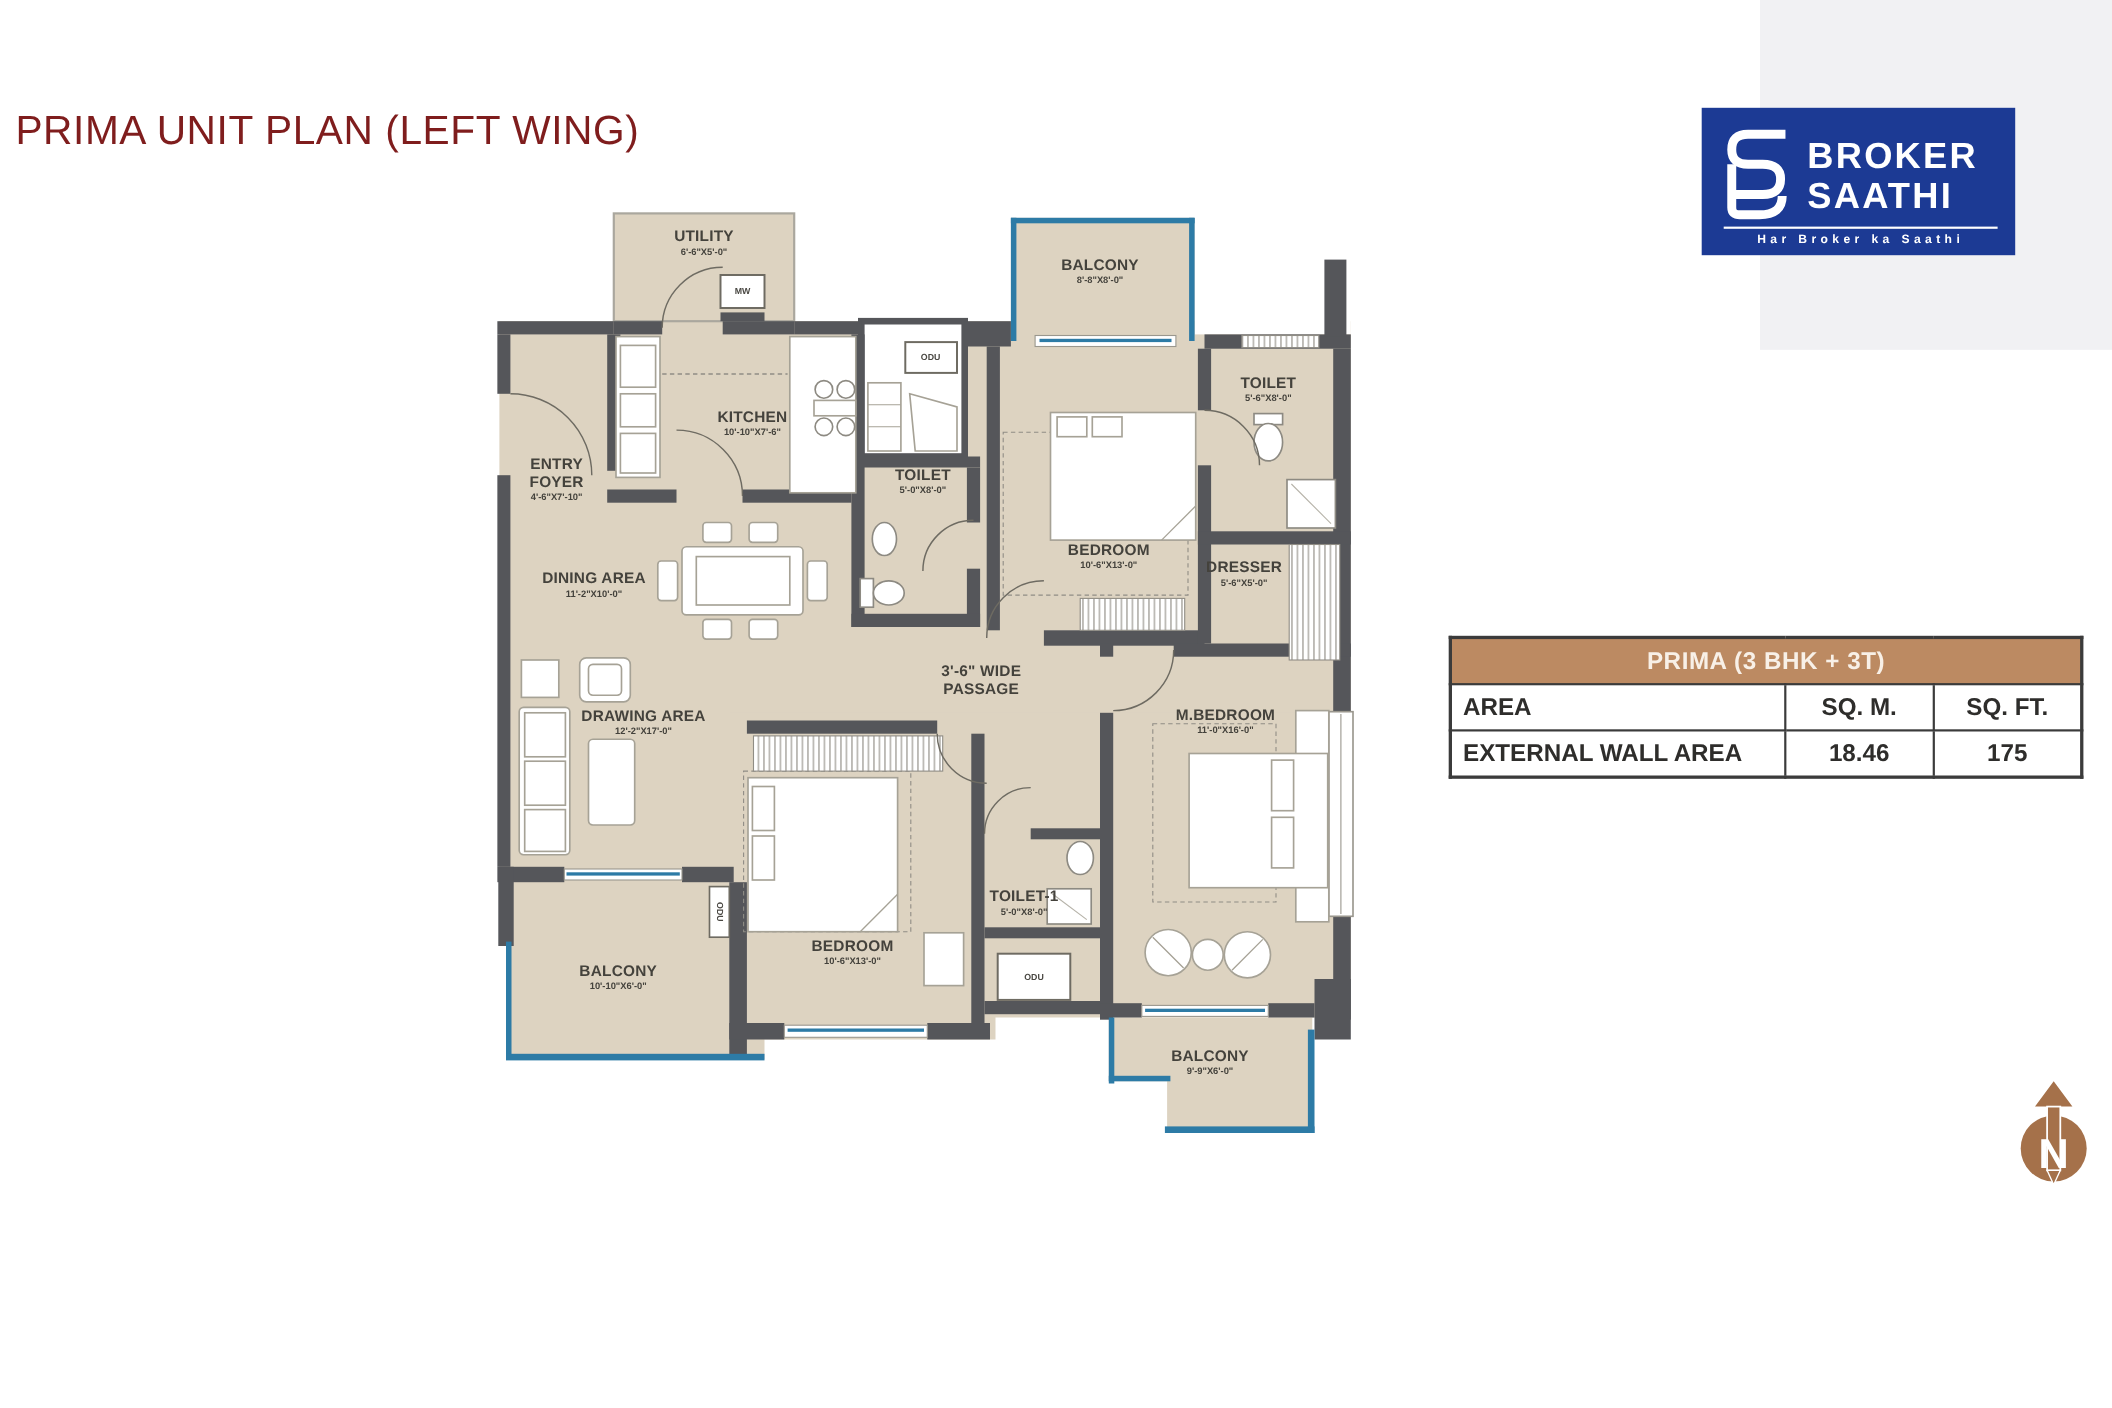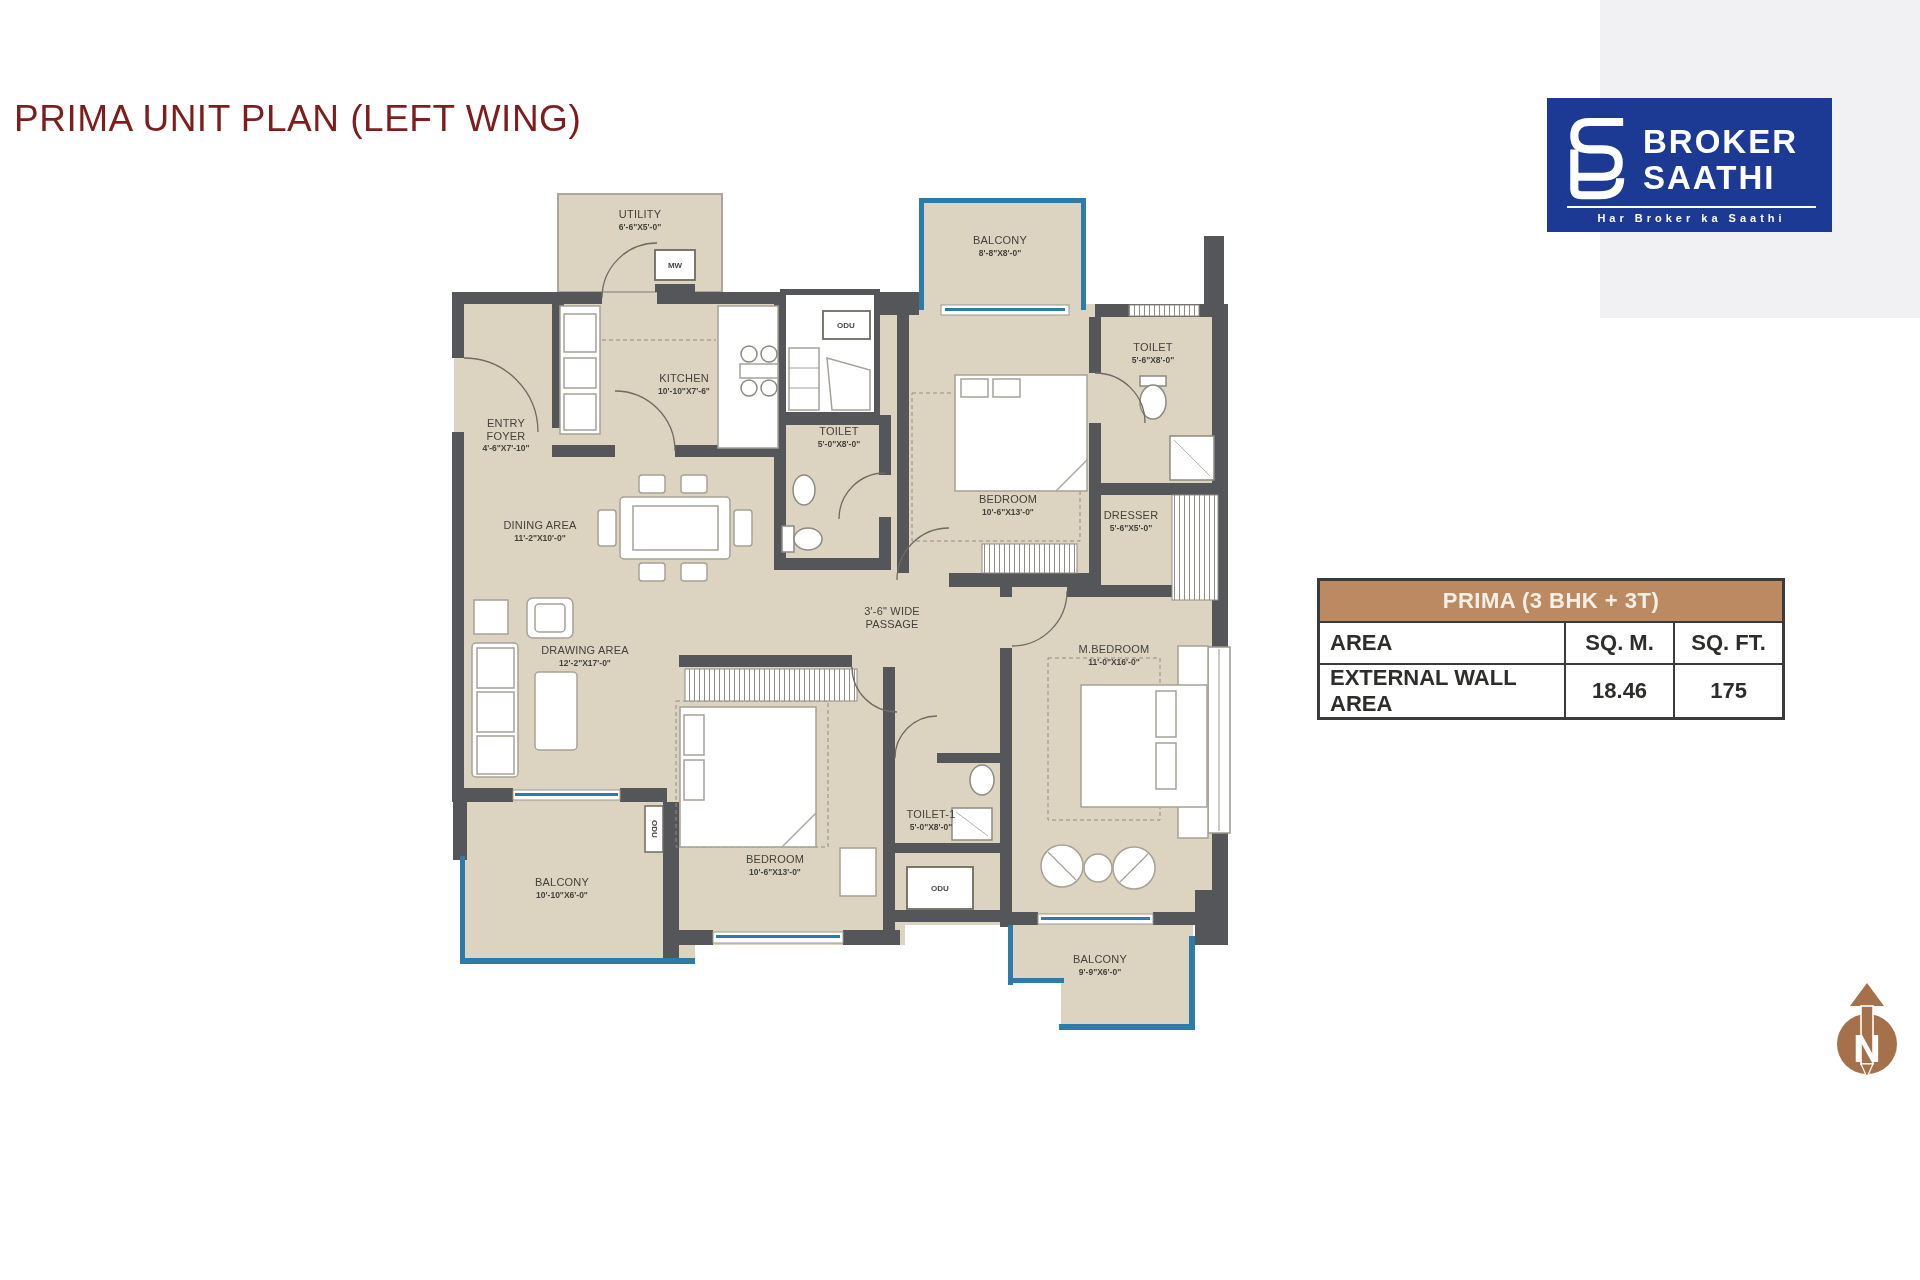--- a/index.html
+++ b/index.html
@@ -16,26 +16,26 @@
   .logo{position:absolute;left:1547px;top:98px;width:285px;height:134px;background:var(--logo-blue);display:flex;align-items:center;padding:10px 12px 22px 14px;}
   .logo svg{flex:0 0 auto;}
   .logo-text{margin-left:8px;color:#fff;line-height:1;}
   .logo-l1,.logo-l2{font-size:33px;font-weight:700;letter-spacing:2px;}
   .logo-l2{margin-top:3px;}
   .logo-tag{position:absolute;left:20px;right:16px;bottom:8px;border-top:2px solid #fff;padding-top:4px;color:#fff;font-size:11px;font-weight:700;letter-spacing:4px;text-align:center;white-space:nowrap;}
   
   .plan{position:absolute;left:452px;top:188px;width:780px;height:860px;}
   .plan svg{position:absolute;left:0;top:0;}
   .room-label{position:absolute;transform:translate(-50%,-50%);text-align:center;color:var(--ink);pointer-events:none;}
-  .room-label .rn{font-size:11px;font-weight:400;letter-spacing:.2px;white-space:pre-line;line-height:1.15;}
+  .room-label .rn{font-size:14px;font-weight:700;letter-spacing:.2px;white-space:pre-line;line-height:1.15;}
   .room-label .rd{font-size:8.5px;font-weight:600;margin-top:1px;white-space:nowrap;}
   .fixture-label{position:absolute;transform:translate(-50%,-50%);font-size:8px;font-weight:700;color:#4a4843;white-space:nowrap;}
   .fixture-label.rot{transform:translate(-50%,-50%) rotate(90deg);}
   
-  .area-table{position:absolute;left:1317px;top:578px;width:468px;}
+  .area-table{position:absolute;left:1317px;top:578px;width:577px;}
   .area-table table{width:100%;border-collapse:collapse;border:3px solid #3b3b3b;}
   .area-table th,.area-table td{border:2px solid #3b3b3b;font-size:22px;color:#2e2d2b;}
   .area-table .tbl-title{background:var(--tbl-brown);color:#f8f0e7;font-weight:700;height:42px;text-align:center;letter-spacing:.5px;}
   .area-table .colhead th{height:42px;font-weight:700;}
   .area-table td{height:43px;text-align:center;font-weight:600;}
   .area-table .lab{text-align:left;padding-left:10px;}
   .area-table .colhead .lab{text-align:left;padding-left:10px;border-radius:11px;}
   
   .compass{position:absolute;left:1834px;top:982px;width:66px;height:100px;}
 </style>

